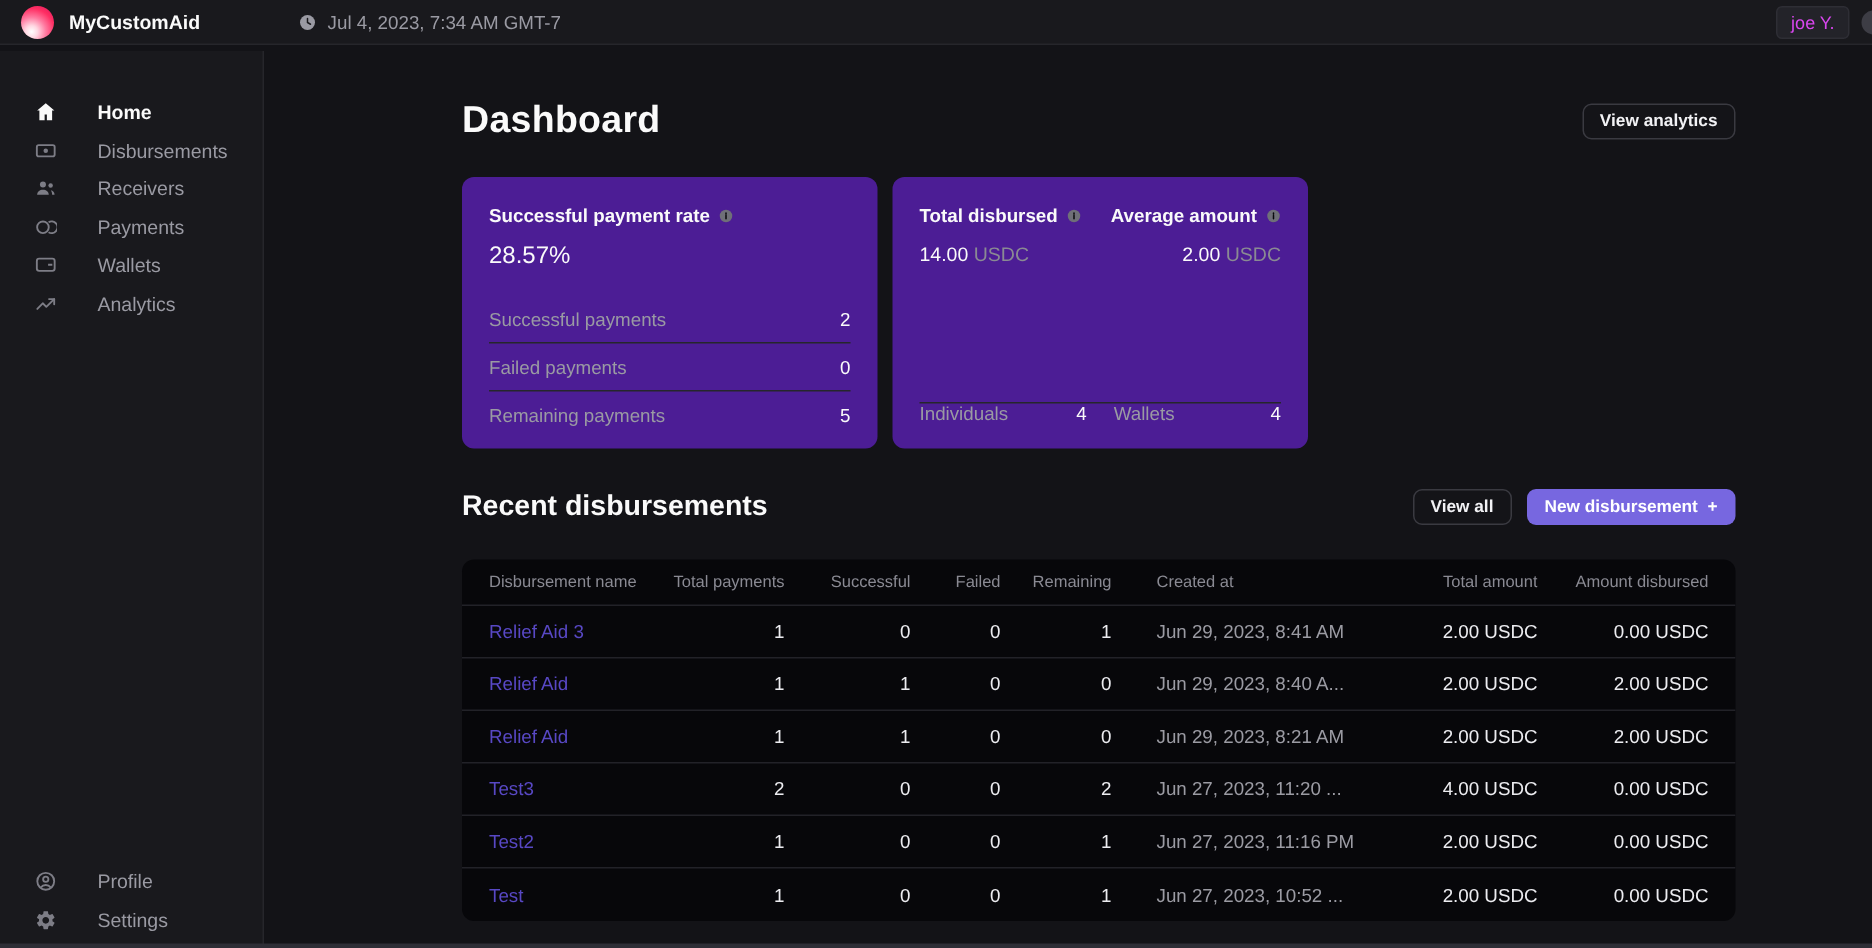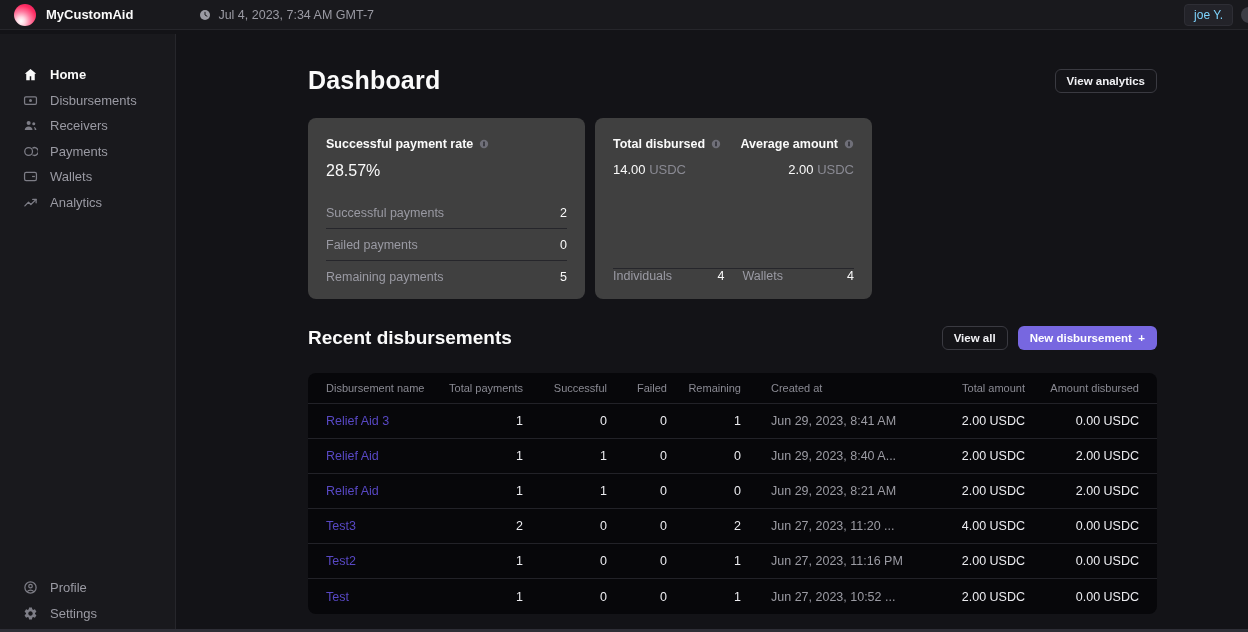--- a/index.html
+++ b/index.html
@@ -19,31 +19,31 @@
   .logo {
     width:22px; height:22px; border-radius:50%;
     background:radial-gradient(circle at 32% 78%, #ffffff 0%, #ffd7e2 18%, #ff7ba1 42%, #ff2e63 68%, #d6155c 100%);
   }
   .app-name { font-size:13px; font-weight:700; color:#fafafa; margin-left:10px; }
   .datetime { display:flex; align-items:center; gap:7px; margin-left:66px; color:#9a9aa3; font-size:12.5px; }
   .datetime .icon svg { width:12px; height:12px; display:block; }
   .topbar-right { margin-left:auto; display:flex; align-items:center; }
   .user-chip {
     background:#232329; border:1px solid #2e2e35; border-radius:4px;
-    color:#7dd3fc; font-size:12px; padding:3px 9px; cursor:pointer;
+    color:#d946ef; font-size:12px; padding:3px 9px; cursor:pointer;
   }
   .avatar { width:16px; height:16px; border-radius:50%; background:#3d3d45; margin-left:8px; margin-right:-9px; }
   
   .sidebar {
     position:absolute; top:34px; left:0; bottom:0; width:176px;
     background:#19191d; border-right:1px solid #26262b;
     display:flex; flex-direction:column; padding:28px 0 4px 0;
   }
   .nav-item {
-    display:flex; align-items:center; gap:12px; height:25.5px;
+    display:flex; align-items:center; gap:27px; height:25.5px;
     padding-left:23px; font-size:13px; color:#9a9aa3; cursor:pointer;
   }
   .nav-item .icon { width:15px; height:15px; color:#7d7d86; display:flex; }
   .nav-item .icon svg { width:15px; height:15px; display:block; }
   .nav-item.active { color:#fafafa; font-weight:700; }
   .nav-item.active .icon { color:#fafafa; }
   .sidebar-bottom { margin-top:auto; padding-bottom:2px; }
   
   .main { position:absolute; top:34px; left:176px; right:0; bottom:0; background:#131317; }
   .page-head {
@@ -57,21 +57,21 @@
     font-family:inherit;
   }
   .btn-primary {
     border:none; border-radius:6px; background:#7767e0;
     color:#ffffff; font-size:11.5px; font-weight:600; padding:6px 12px; cursor:pointer;
     font-family:inherit;
   }
   
   .cards { display:flex; gap:10px; margin:23px 0 0 132px; }
   .card {
-    width:277px; height:181px; background:#404040; border-radius:8px;
+    width:277px; height:181px; background:#4c1d95; border-radius:8px;
     padding:19px 18px 16px 18px; display:flex; flex-direction:column;
   }
   .card-title-row { display:flex; align-items:center; gap:6px; }
   .card-title { font-size:12.5px; font-weight:700; color:#fafafa; }
   .info .icon svg, .info svg { width:10px; height:10px; display:block; color:#6f6f78; }
   .big-value { font-size:16px; color:#fafafa; margin-top:11px; }
   .stat-rows { margin-top:17px; }
   .stat-row {
     display:flex; justify-content:space-between; align-items:center;
     height:32px; border-bottom:1px solid #26262b; font-size:12.5px;gap:12px;

